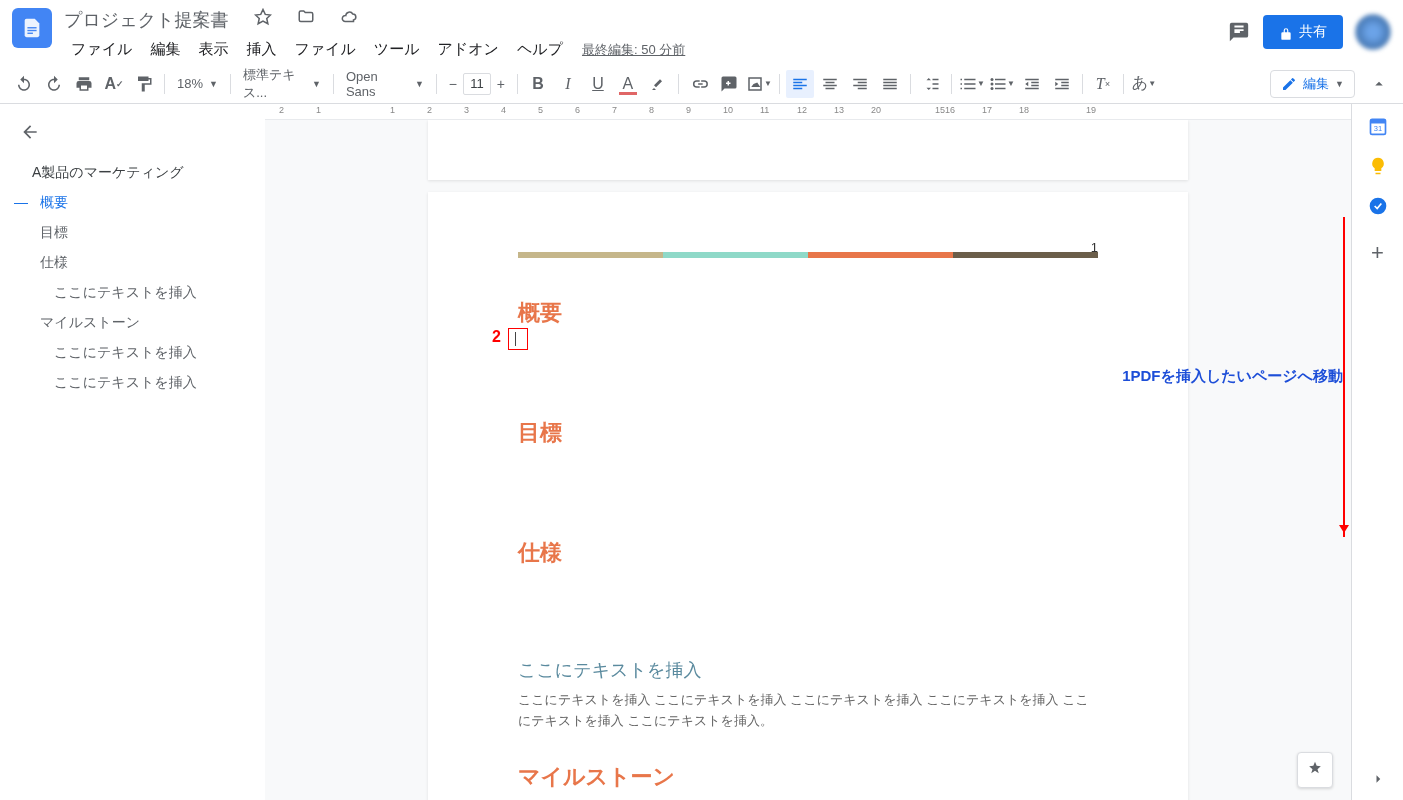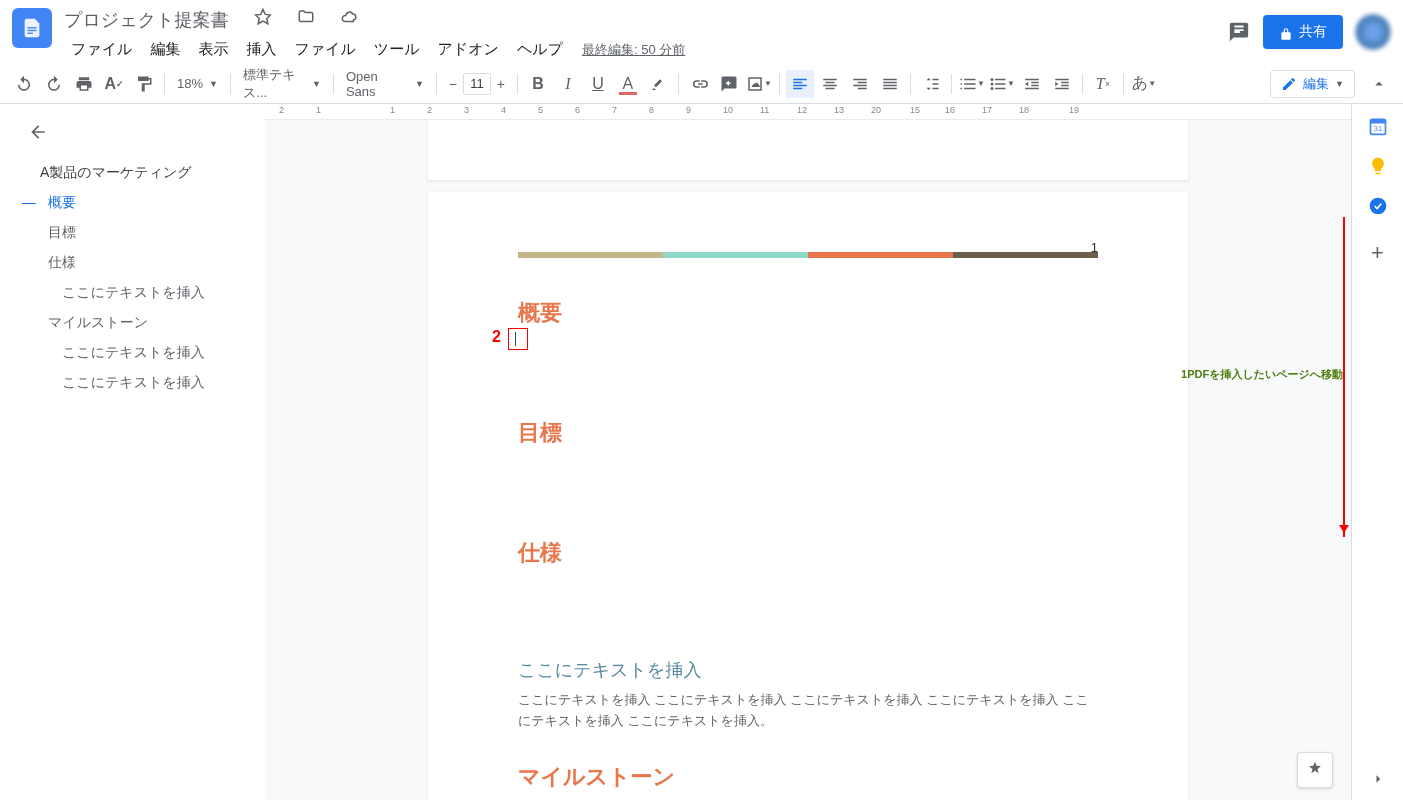--- a/index.html
+++ b/index.html
@@ -25,21 +25,21 @@
 .tb-select{display:flex;align-items:center;padding:0 6px;height:28px;font-size:13px;color:#5f6368;cursor:pointer;gap:6px}
 .tb-select .arrow{font-size:9px}
 .font-size-box{display:flex;align-items:center;border:none}
 .font-size-input{width:28px;height:22px;text-align:center;font-size:13px;border:1px solid #dadce0;border-radius:2px;color:#3c4043}
 .font-size-btn{width:20px;height:22px;display:flex;align-items:center;justify-content:center;color:#5f6368;cursor:pointer;font-size:14px}
 .text-color{position:relative}
 .text-color::after{content:"";position:absolute;bottom:3px;left:5px;right:5px;height:3px;background:#e06666}
 .edit-mode{display:flex;align-items:center;gap:6px;padding:4px 10px;border:1px solid #dadce0;border-radius:4px;font-size:13px;color:#1a73e8;cursor:pointer;margin-left:auto;margin-right:8px}
 .collapse-btn{width:28px;height:28px;display:flex;align-items:center;justify-content:center;color:#5f6368;cursor:pointer}
 .main{display:flex;height:calc(800px - 104px);position:relative}
-.outline{width:265px;border-right:none;padding:12px 8px;overflow-y:auto;flex-shrink:0}
+.outline{width:265px;border-right:none;padding:12px 0;overflow-y:auto;flex-shrink:0}
 .outline-back{padding:6px 20px;color:#5f6368;cursor:pointer;margin-bottom:10px}
 .outline-item{padding:6px 20px 6px 40px;font-size:14px;color:#5f6368;cursor:pointer;position:relative}
 .outline-item.top{padding-left:32px;font-weight:500;color:#3c4043}
 .outline-item.h1{padding-left:40px}
 .outline-item.h2{padding-left:54px}
 .outline-item.active{color:#1a73e8}
 .outline-item.active::before{content:"—";position:absolute;left:14px;color:#1a73e8}
 .ruler-area{flex:1;display:flex;flex-direction:column;overflow:hidden}
 .ruler{height:16px;background:#fff;font-size:9px;color:#888;position:relative;border-bottom:1px solid #e8eaed;padding-left:20px}
 .ruler-marks{display:flex;position:absolute;left:14px;top:0;right:0}
@@ -49,21 +49,21 @@
 .page.first{height:60px}
 .page.main-page{padding:60px 90px 40px 90px;min-height:900px}
 .page-num{position:absolute;top:48px;right:90px;font-size:13px;color:#333}
 .color-bar{display:flex;height:6px;margin-bottom:40px}
 .color-bar span{flex:1}
 .c1{background:#c5b68a}.c2{background:#8fd9c8}.c3{background:#e8764a}.c4{background:#6b5e4a}
 .doc-h1{font-size:22px;font-weight:700;color:#e8764a;margin-bottom:90px}
 .doc-h2{font-size:18px;font-weight:400;color:#5a8a9e;margin-bottom:8px}
 .doc-p{font-size:13px;color:#666;line-height:1.6;margin-bottom:30px}
 .anno{position:absolute;font-weight:700;color:red}
-.anno-text{position:absolute;right:60px;top:263px;color:#4d7c0f;font-size:11px;font-weight:600}
+.anno-text{position:absolute;right:60px;top:263px;color:#1d4ed8;font-size:15px;font-weight:600}
 .anno-arrow{position:absolute;right:58px;top:113px;width:2px;height:320px;background:red}
 .anno-arrow::after{content:"";position:absolute;bottom:-1px;left:-4px;border:5px solid transparent;border-top:8px solid red}
 .sidebar-right{width:52px;border-left:1px solid #dadce0;display:flex;flex-direction:column;align-items:center;padding-top:12px;gap:20px;flex-shrink:0}
 .side-icon{width:20px;height:20px;cursor:pointer}
 .side-plus{color:#5f6368;font-size:22px;cursor:pointer;margin-top:4px}
 .side-expand{margin-top:auto;margin-bottom:12px;cursor:pointer;color:#5f6368}
 .explore-btn{position:absolute;bottom:12px;right:70px;width:36px;height:36px;background:#fff;border:1px solid #dadce0;border-radius:4px;box-shadow:0 1px 3px rgba(0,0,0,0.15);display:flex;align-items:center;justify-content:center;cursor:pointer;color:#5f6368}
 svg{display:block}
 </style>
 </head>
@@ -297,25 +297,25 @@
           <span class="ruler-num" style="left: 259px;">5</span>
           <span class="ruler-num" style="left: 296px;">6</span>
           <span class="ruler-num" style="left: 333px;">7</span>
           <span class="ruler-num" style="left: 370px;">8</span>
           <span class="ruler-num" style="left: 407px;">9</span>
           <span class="ruler-num" style="left: 444px;">10</span>
           <span class="ruler-num" style="left: 481px;">11</span>
           <span class="ruler-num" style="left: 518px;">12</span>
           <span class="ruler-num" style="left: 555px;">13</span>
           <span class="ruler-num" style="left: 592px;">20</span>
-          <span class="ruler-num" style="left: 631px;">15</span>
+          <span class="ruler-num" style="left: 656px;">15</span>
           <span class="ruler-num" style="left: 666px;">16</span>
           <span class="ruler-num" style="left: 703px;">17</span>
           <span class="ruler-num" style="left: 740px;">18</span>
-          <span class="ruler-num" style="left: 790px;">19</span>
+          <span class="ruler-num" style="left: 807px;">19</span>
         </div>
     </div>
     <div class="doc-area">
       <div class="page first"></div>
       <div class="page main-page" style="position:relative">
         <div class="page-num">1</div>
         <div class="color-bar">
           <span class="c1"></span>
             <span class="c2"></span>
             <span class="c3"></span>

